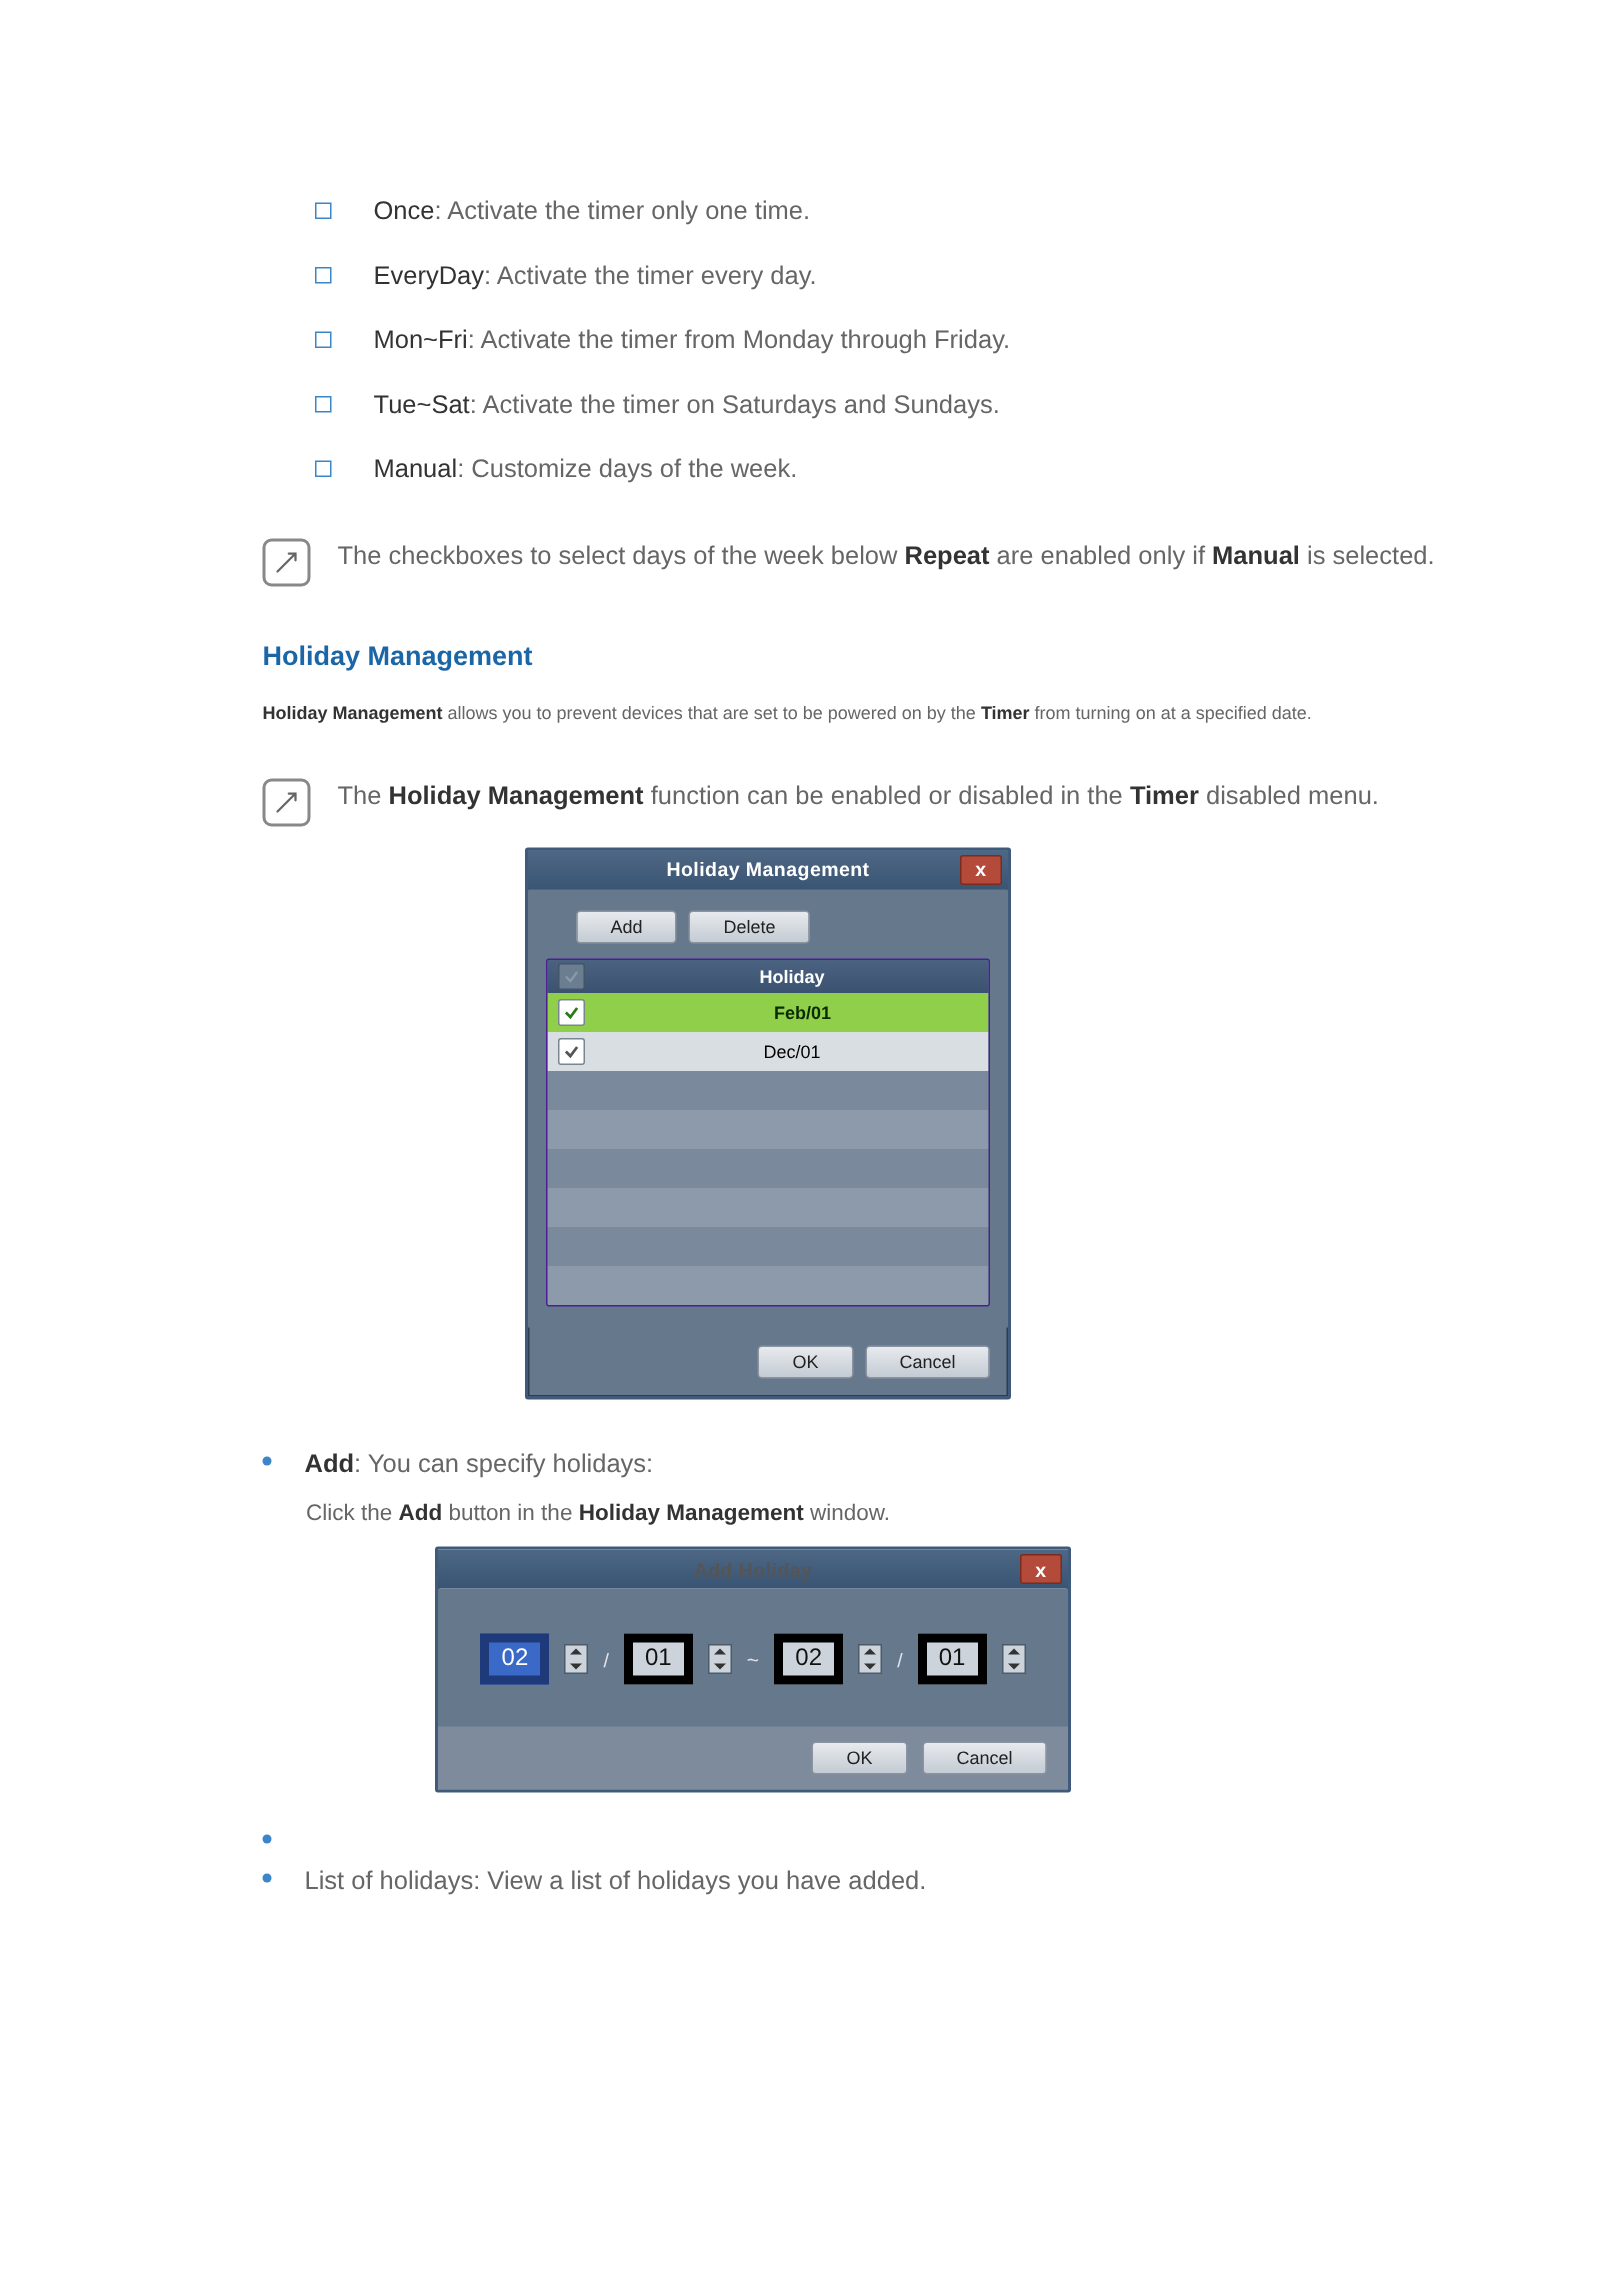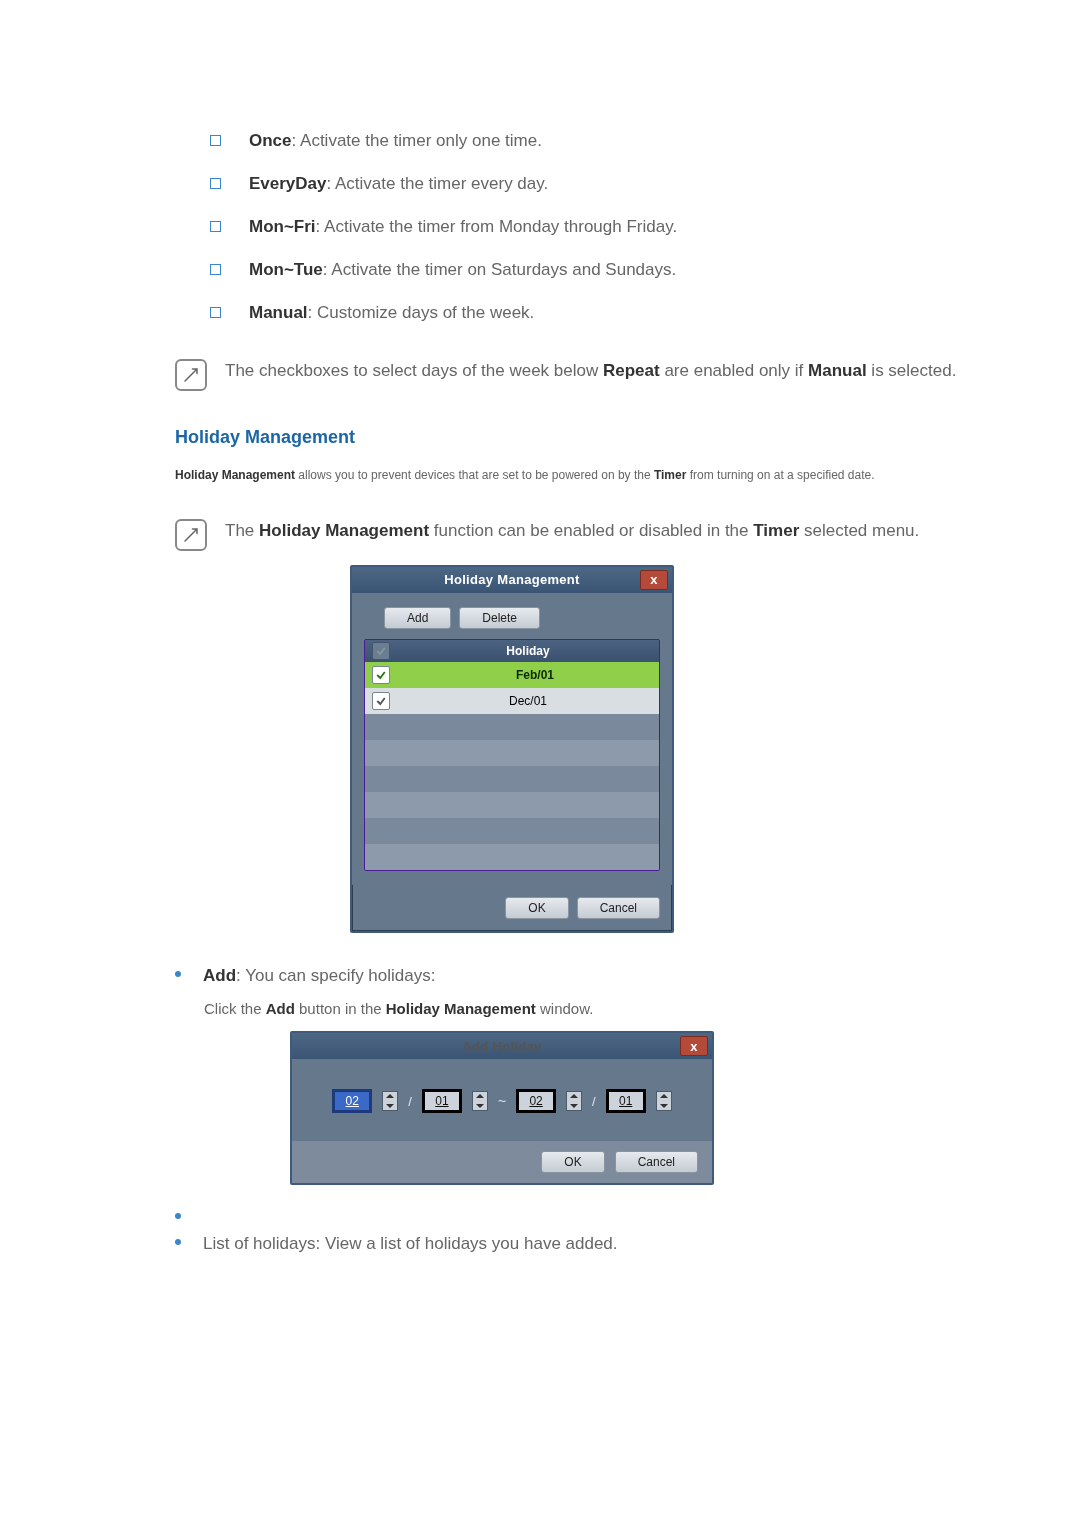--- a/index.html
+++ b/index.html
@@ -1,21 +1,21 @@
 <!DOCTYPE html>
 <html><head>
 <meta charset="utf-8">
 <style>
   html,body{margin:0;padding:0;background:#fff;font-family:Arial,Helvetica,sans-serif;color:#555;}
   .page{width:1080px;min-height:1527px;padding:130px 100px 60px 100px;box-sizing:border-box;}
   .bullet-list{padding-left:110px;}
   .li-row{display:flex;align-items:flex-start;margin-bottom:20px;gap:28px;}
   .sq{width:9px;height:9px;border:1px solid #3a86c8;display:inline-block;margin-top:5px;flex:0 0 auto;}
   .li-text{color:#666;font-size:17px;line-height:1.35;}
-  .li-text .bold{color:#333;font-weight:700;}
+  .li-text .bold{color:#333;font-weight:400;}
   .note-row{display:flex;align-items:flex-start;gap:18px;margin:34px 0 0 75px;}
   .note-icon{width:28px;height:28px;border:2px solid #888;border-radius:6px;display:flex;align-items:center;justify-content:center;flex:0 0 auto;}
   .note-icon svg{width:18px;height:18px;}
   .note-text{color:#666;font-size:17px;line-height:1.4;}
   .note-text .bold{color:#333;font-weight:700;}
   .h2{color:#1b66a6;font-size:18px;font-weight:700;margin:36px 0 18px 75px;}
   .body-text{color:#666;font-size:12px;line-height:1.6;margin:0 0 10px 75px;max-width:880px;}
   .body-text .bold{color:#333;font-weight:700;}
 
   
@@ -47,21 +47,21 @@
   .dot-text{color:#666;font-size:17px;line-height:1.5;}
   .dot-text .bold{color:#333;font-weight:700;}
   .sub-body{color:#666;font-size:15px;margin:6px 0 14px 104px;}
   .sub-body .bold{color:#333;font-weight:700;}
 
   
   .dlg2-wrap{margin:0 0 20px 190px;}
   .dlg2{width:420px;border:2px solid #3f5a7a;border-radius:2px;font-size:13px;box-shadow:0 0 0 1px #2b3d50 inset;}
   .dlg2-body{background:#66788c;padding:30px 0 0 0;}
   .date-row{display:flex;align-items:center;justify-content:center;gap:10px;padding:0 0 28px 0;}
-  .numbox{background:#cdd3da;color:#111;padding:2px 6px;border:3px solid #000000;font-size:12px;min-width:22px;text-align:center;text-decoration:underline;}
+  .numbox{background:#cdd3da;color:#111;padding:2px 6px;border:6px solid #000000;font-size:16px;min-width:22px;text-align:center;}
   .numbox.hl{background:#3a69c8;color:#fff;border-color:#1f3a7a;}
   .spin{width:14px;height:18px;background:#cdd3da;border:1px solid #4d5a68;position:relative;}
   .spin:before,.spin:after{content:"";position:absolute;left:3px;width:0;height:0;border-left:4px solid transparent;border-right:4px solid transparent;}
   .spin:before{top:2px;border-bottom:4px solid #333;}
   .spin:after{bottom:2px;border-top:4px solid #333;}
   .slash{color:#e0e4ea;font-size:13px;}
   .tilde{color:#e0e4ea;font-size:14px;}
   .dlg2-foot{background:#7d8b9c;display:flex;justify-content:flex-end;gap:10px;padding:10px 14px;}
 </style>
 </head>
@@ -77,21 +77,21 @@
     <div class="li-row">
       <span class="sq"></span>
       <span class="li-text"><span class="bold">EveryDay</span><span>: Activate the timer every day.</span></span>
     </div>
     <div class="li-row">
       <span class="sq"></span>
       <span class="li-text"><span class="bold">Mon~Fri</span><span>: Activate the timer from Monday through Friday.</span></span>
     </div>
     <div class="li-row">
       <span class="sq"></span>
-      <span class="li-text"><span class="bold">Mon~Tue</span><span>: Activate the timer on Saturdays and Sundays.</span></span>
+      <span class="li-text"><span class="bold">Tue~Sat</span><span>: Activate the timer on Saturdays and Sundays.</span></span>
     </div>
     <div class="li-row">
       <span class="sq"></span>
       <span class="li-text"><span class="bold">Manual</span><span>: Customize days of the week.</span></span>
     </div>
   </div>
 
   <div class="note-row">
     <span class="note-icon">
       <svg viewBox="0 0 24 24">
@@ -109,21 +109,21 @@
     <span class="bold">Holiday Management</span><span> allows you to prevent devices that are set to be powered on by the </span><span class="bold">Timer</span><span> from turning on at a specified date.</span>
   </div>
 
   <div class="note-row">
     <span class="note-icon">
       <svg viewBox="0 0 24 24">
           <path d="M4 20 L20 4 M14 4 H20 V10" stroke="#666" stroke-width="2" fill="none" stroke-linecap="round"></path>
         </svg>
     </span>
     <span class="note-text">
-      <span>The </span><span class="bold">Holiday Management</span><span> function can be enabled or disabled in the </span><span class="bold">Timer</span><span> selected menu.</span>
+      <span>The </span><span class="bold">Holiday Management</span><span> function can be enabled or disabled in the </span><span class="bold">Timer</span><span> disabled menu.</span>
     </span>
   </div>
 
   <div class="dlg-wrap">
     <div class="dlg">
       <div class="dlg-title">
         <span>Holiday Management</span>
         <span class="dlg-close">x</span>
       </div>
       <div class="dlg-body">

